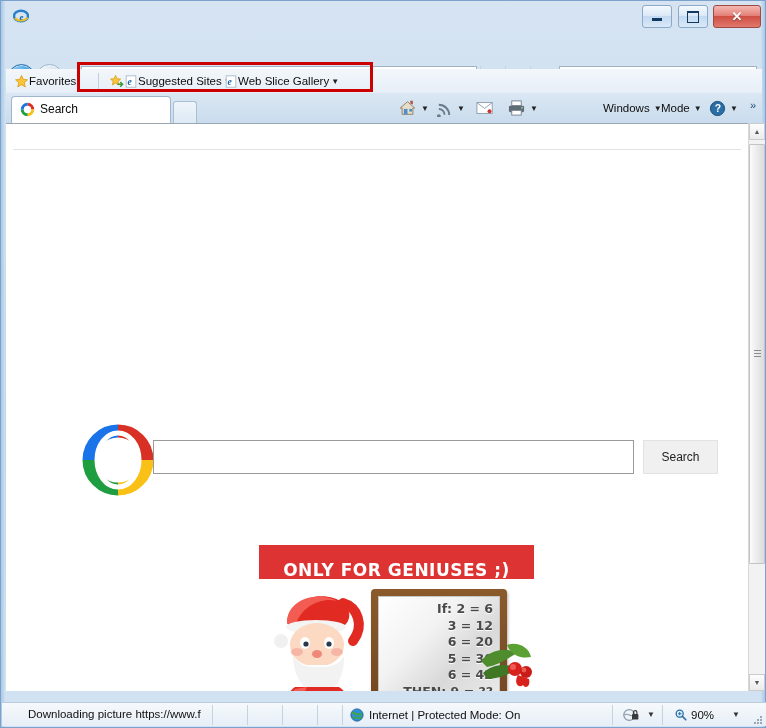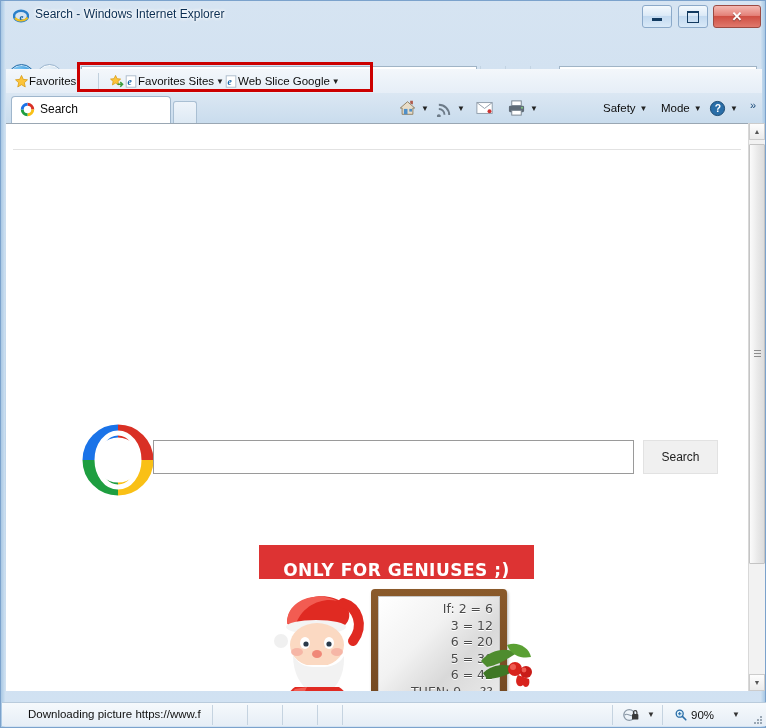--- a/index.html
+++ b/index.html
@@ -292,21 +292,21 @@
   #board-inner {
     position: absolute; left: 7px; top: 7px; right: 7px; bottom: 7px;
     background: linear-gradient(135deg, #ffffff 0%, #f2f2f2 35%, #d9d9d9 60%, #efefef 100%);
     border: 1px solid #c6c6c6;
     padding: 4px 6px 0 0;
     box-sizing: border-box;
   }
   .board-line {
     text-align: right;
     font-family: "DejaVu Sans", sans-serif;
-    font-weight: normal; font-size: 12.5px; color: #4a4a4a;
+    font-weight: bold; font-size: 12.5px; color: #4a4a4a;
     line-height: 16.5px;
     text-shadow: 0 1px 0 #ffffff;
     white-space: nowrap;
   }
   
   #holly { position: absolute; left: 218px; top: 60px; width: 56px; height: 56px; }
 
   
   #vscroll {
     position: absolute; right: 0; top: 122px; width: 17px; height: 568px;
@@ -374,21 +374,20 @@
   <div class="frame-edge-right"></div>
 
   <div id="titlebar">
     <div id="title-icon">
       <svg width="16" height="16" viewBox="0 0 16 16">
         <ellipse cx="8" cy="8" rx="7" ry="5.2" fill="none" stroke="#2a7fc9" stroke-width="2.4"></ellipse>
         <path d="M2 10 C5 13.5 12 13.5 14.5 9.5" fill="none" stroke="#f0c020" stroke-width="2"></path>
         <text x="6.6" y="11.5" font-size="9" font-family="Liberation Serif, serif" fill="#1565a8" font-style="italic" font-weight="bold">e</text>
       </svg>
     </div>
-    <div id="title-text">Search - Windows Internet Explorer</div>
     <div class="win-btns">
       <div class="win-btn">
         <div class="glyph">
             <div class="min-bar"></div>
           </div>
       </div>
       <div class="win-btn">
         <div class="glyph">
             <div class="max-box"></div>
           </div>
@@ -468,29 +467,29 @@
     <div id="fav-sep"></div>
     <div class="fav-item" id="fav-suggested">
       <svg width="15" height="15" viewBox="0 0 16 16">
         <path d="M7 1.5 L8.6 5 L12.4 5.4 L9.6 7.9 L10.4 11.7 L7 9.7 L3.6 11.7 L4.4 7.9 L1.6 5.4 L5.4 5 Z" fill="#fcc43a" stroke="#d79a10" stroke-width=".8"></path>
         <path d="M9 11 L14 11 M12 8.5 L14.5 11 L12 13.5" stroke="#3a9a3a" stroke-width="1.6" fill="none"></path>
       </svg>
       <svg width="14" height="15" viewBox="0 0 16 16">
         <rect x="2.5" y="1.5" width="11" height="13" fill="#ffffff" stroke="#a8b8c8"></rect>
         <text x="4" y="12" font-size="11" font-family="Liberation Serif, serif" fill="#1565a8" font-style="italic" font-weight="bold">e</text>
       </svg>
-      <span>Favorites Sites</span>
+      <span>Suggested Sites</span>
       <span class="caret">▼</span>
     </div>
     <div class="fav-item" id="fav-webslice">
       <svg width="14" height="15" viewBox="0 0 16 16">
         <rect x="2.5" y="1.5" width="11" height="13" fill="#ffffff" stroke="#a8b8c8"></rect>
         <text x="4" y="12" font-size="11" font-family="Liberation Serif, serif" fill="#1565a8" font-style="italic" font-weight="bold">e</text>
       </svg>
-      <span>Web Slice Google</span>
+      <span>Web Slice Gallery</span>
       <span class="caret">▼</span>
     </div>
   </div>
 
   <div id="tabrow">
     <div id="tab1">
       <div id="tab1-icon">
         <svg width="15" height="15" viewBox="0 0 20 20">
           <g fill="none" stroke-width="4">
             <path d="M10 3 A7 7 0 0 1 17 10" stroke="#d93025"></path>
@@ -535,21 +534,21 @@
         <rect x="5" y="12" width="10" height="5" fill="#ffffff" stroke="#77838f"></rect>
         <circle cx="15.8" cy="9.3" r="1" fill="#7fd07f"></circle>
       </svg>
       <span class="caret">▼</span>
     </div>
     <div class="cmd-item" id="cmd-page">
       <span>Page</span>
       <span class="caret">▼</span>
     </div>
     <div class="cmd-item" id="cmd-safety">
-      <span>Safety</span>
+      <span>Windows</span>
       <span class="caret">▼</span>
     </div>
     <div class="cmd-item" id="cmd-tools">
       <span>Mode</span>
       <span class="caret">▼</span>
     </div>
     <div class="cmd-item" id="cmd-help">
       <svg width="17" height="17" viewBox="0 0 18 18">
         <circle cx="9" cy="9" r="7.5" fill="#2a6ea8" stroke="#17466e"></circle>
         <text x="6.1" y="13" font-size="11" font-weight="bold" fill="#ffffff" font-family="Liberation Sans, sans-serif">?</text>
@@ -667,20 +666,28 @@
     <div class="scroll-arrow" id="scroll-down">▼</div>
   </div>
 
   <div id="statusbar">
     <div id="status-text">Downloading picture https://www.f</div>
     <div class="status-sep" style="left:210px"></div>
     <div class="status-sep" style="left:245px"></div>
     <div class="status-sep" style="left:280px"></div>
     <div class="status-sep" style="left:315px"></div>
     <div class="status-sep" style="left:340px"></div>
+    <div id="status-zone">
+      <svg width="14" height="14" viewBox="0 0 16 16">
+        <circle cx="8" cy="8" r="7" fill="#2f8ed6" stroke="#1c5e97"></circle>
+        <path d="M2 6 C5 4 7 9 10 7 C12 6 13 9 14 9" fill="none" stroke="#3fa44a" stroke-width="2.4"></path>
+        <path d="M3 11 C6 10 9 13 13 11" fill="none" stroke="#3fa44a" stroke-width="2"></path>
+      </svg>
+      <span>Internet | Protected Mode: On</span>
+    </div>
     <div class="status-sep" style="left:610px"></div>
     <div id="status-privacy">
       <svg width="20" height="18" viewBox="0 0 22 18">
         <circle cx="8" cy="9" r="6" fill="none" stroke="#8a98a6" stroke-width="1.4"></circle>
         <path d="M3 9 C6 6 10 12 13 9" fill="none" stroke="#8a98a6" stroke-width="1.2"></path>
         <rect x="11" y="8" width="7" height="6" rx="1" fill="#3a3a3a"></rect>
         <path d="M12.6 8 V6 a1.9 1.9 0 0 1 3.8 0 V8" fill="none" stroke="#3a3a3a" stroke-width="1.3"></path>
       </svg>
     </div>
     <div id="status-privacy-caret">▼</div>

